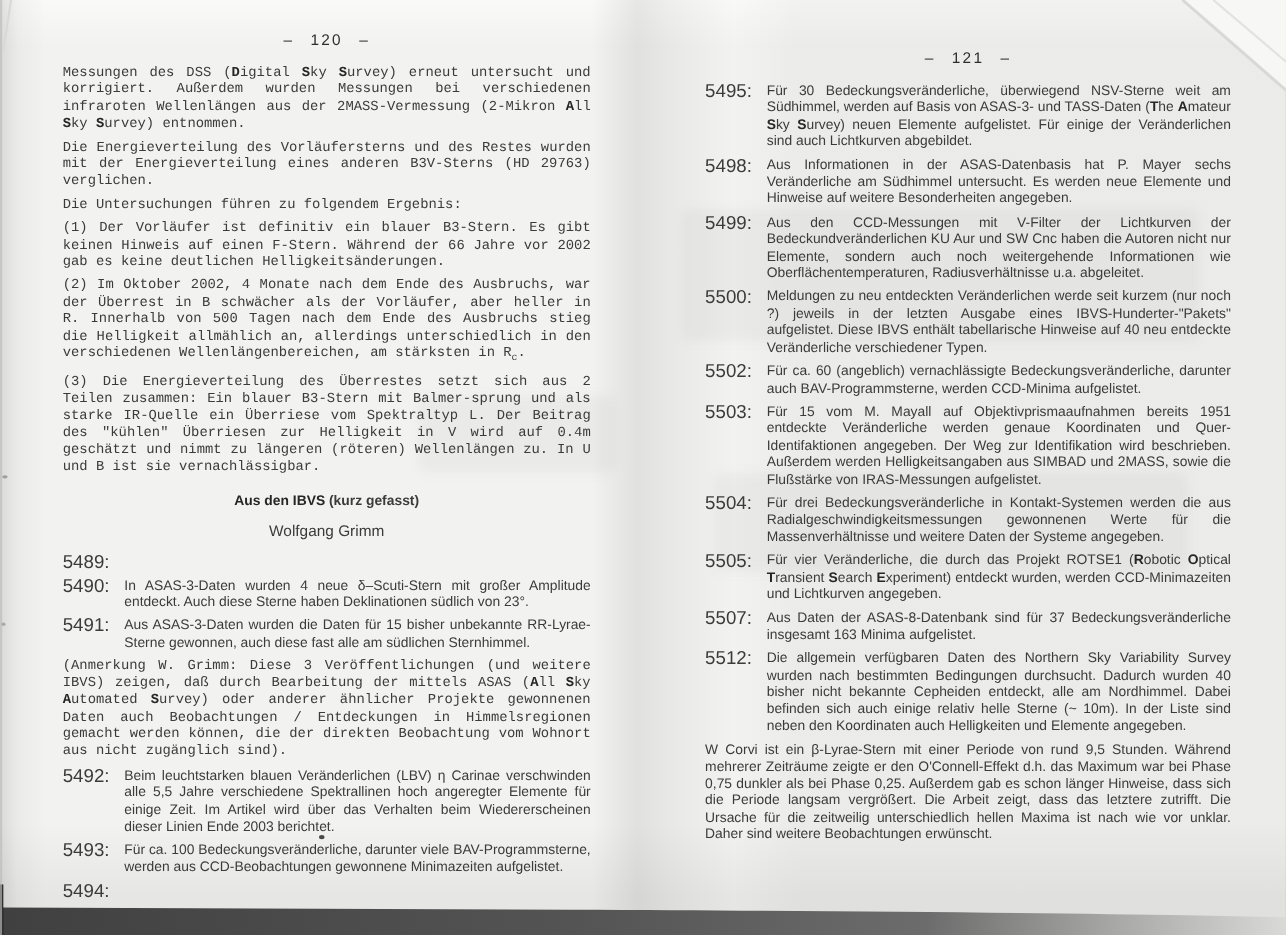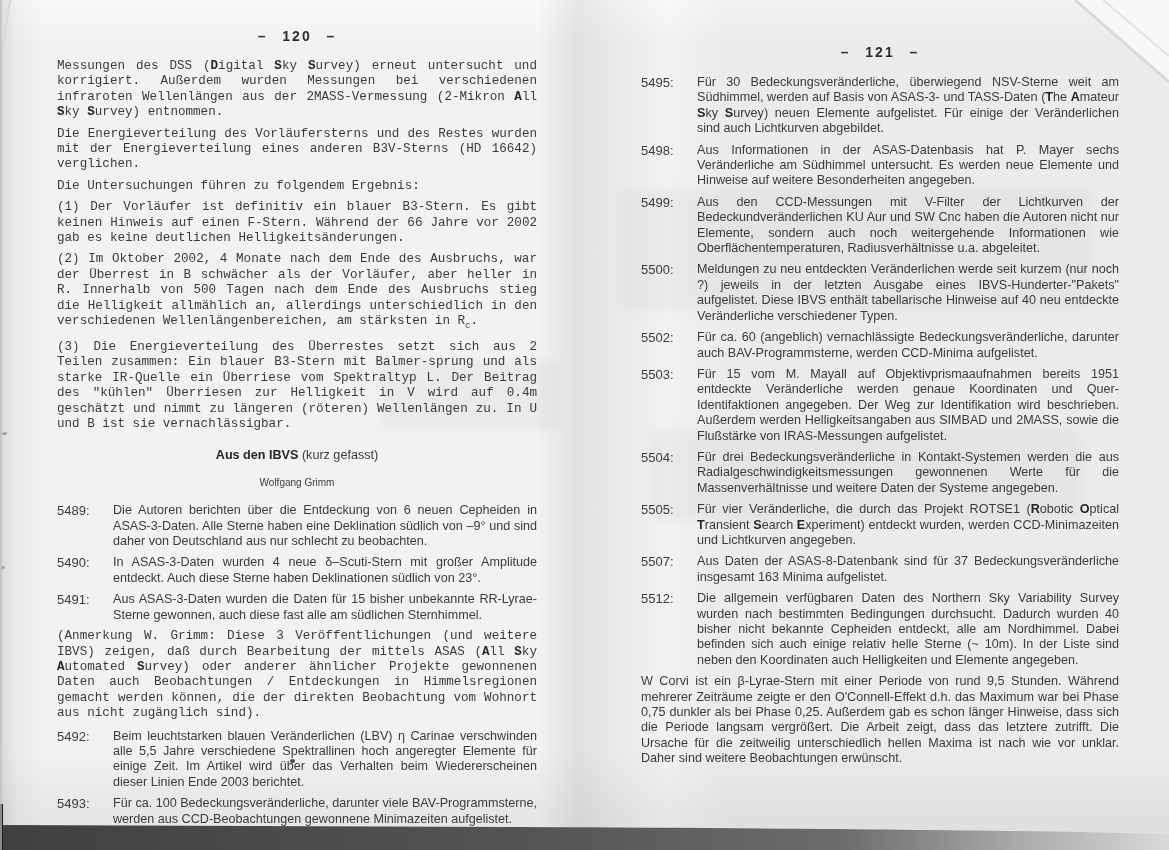--- a/index.html
+++ b/index.html
@@ -12,35 +12,35 @@
       linear-gradient(90deg, rgba(0,0,0,0) 0%, rgba(0,0,0,0) 46%, rgba(70,70,70,0.10) 49.6%, rgba(70,70,70,0.06) 52%, rgba(0,0,0,0) 57%),
       linear-gradient(90deg, rgba(0,0,0,0) 0%, rgba(0,0,0,0) 57%, rgba(110,110,110,0.05) 62%, rgba(110,110,110,0.05) 100%),
       linear-gradient(to bottom, rgba(255,255,255,0.55) 0%, rgba(255,255,255,0) 5%),
       linear-gradient(to bottom, rgba(0,0,0,0) 88%, rgba(0,0,0,0.05) 96%, rgba(0,0,0,0.05) 100%),
       #f2f2f0;
   }
   .page{position:absolute;z-index:2;}
   .page-left{left:57px;top:28px;width:480px;}
   .page-right{left:641px;top:44px;width:478px;}
   .page-num{
-    text-align:center;font-weight:bold;font-size:14px;color:#2e2e2e;
+    text-align:center;font-weight:normal;font-size:14px;color:#2e2e2e;
     letter-spacing:2px;word-spacing:9px;margin:0 0 15px 0;
   }
   .para{
     margin:0 0 6px 0;text-align:justify;font-size:12.6px;line-height:15.4px;font-family:Liberation Mono, monospace;
   }
   .para b, .item-text b, .sec-head b{color:#262626;}
   .sec-head{
-    text-align:center;font-size:12.6px;font-weight:normal;margin:16px 0 0 0;line-height:15.4px;
+    text-align:center;font-size:12.6px;font-weight:bold;margin:16px 0 0 0;line-height:15.4px;
   }
   .sec-author{
-    text-align:center;font-size:10px;margin:11px 0 13px 0;line-height:15.4px;
+    text-align:center;font-size:14px;margin:11px 0 13px 0;line-height:15.4px;
   }
   .item{display:flex;margin:0 0 6px 0;}
-  .item-num{flex:none;width:44px;margin-right:12px;font-size:13px;line-height:15.4px;}
+  .item-num{flex:none;width:44px;margin-right:12px;font-size:17px;line-height:15.4px;}
   .item-text{flex:1;text-align:justify;font-size:12.6px;line-height:15.4px;}
   .note{margin:5px 0 7px 0;}
   sub{font-size:9px;}
   .overlay{position:absolute;left:0;top:0;z-index:5;pointer-events:none;}
   .smudge{position:absolute;z-index:1;background:rgba(105,105,105,0.05);filter:blur(5px);border-radius:8px;}
   .smudge-1{left:620px;top:190px;width:470px;height:120px;}
   .smudge-2{left:650px;top:430px;width:430px;height:90px;}
   .smudge-3{left:380px;top:360px;width:180px;height:70px;}
   .speck{position:absolute;z-index:4;background:#2a2a2a;border-radius:50%;}
   .speck-1{left:290px;top:759px;width:5px;height:4px;opacity:.85;}
@@ -52,31 +52,30 @@
 
 <div class="scan">
 
   <div class="smudge smudge-1"></div>
   <div class="smudge smudge-2"></div>
   <div class="smudge smudge-3"></div>
 
   <div class="page page-left">
     <div class="page-num">– 120 –</div>
     <p class="para">Messungen des DSS (<b>D</b>igital <b>S</b>ky <b>S</b>urvey) erneut untersucht und korrigiert. Außerdem wurden Messungen bei verschiedenen infraroten Wellenlängen aus der 2MASS-Vermessung (2-Mikron <b>A</b>ll <b>S</b>ky <b>S</b>urvey) entnommen.</p>
-    <p class="para">Die Energieverteilung des Vorläufersterns und des Restes wurden mit der Energieverteilung eines anderen B3V-Sterns (HD 16642) verglichen.</p>
+    <p class="para">Die Energieverteilung des Vorläufersterns und des Restes wurden mit der Energieverteilung eines anderen B3V-Sterns (HD 29763) verglichen.</p>
     <p class="para">Die Untersuchungen führen zu folgendem Ergebnis:</p>
     <p class="para">(1) Der Vorläufer ist definitiv ein blauer B3-Stern. Es gibt keinen Hinweis auf einen F-Stern. Während der 66 Jahre vor 2002 gab es keine deutlichen Helligkeitsänderungen.</p>
     <p class="para">(2) Im Oktober 2002, 4 Monate nach dem Ende des Ausbruchs, war der Überrest in B schwächer als der Vorläufer, aber heller in R. Innerhalb von 500 Tagen nach dem Ende des Ausbruchs stieg die Helligkeit allmählich an, allerdings unterschiedlich in den verschiedenen Wellenlängenbereichen, am stärksten in R<sub>c</sub>.</p>
     <p class="para">(3) Die Energieverteilung des Überrestes setzt sich aus 2 Teilen zusammen: Ein blauer B3-Stern mit Balmer-sprung und als starke IR-Quelle ein Überriese vom Spektraltyp L. Der Beitrag des "kühlen" Überriesen zur Helligkeit in V wird auf 0.4m geschätzt und nimmt zu längeren (röteren) Wellenlängen zu. In U und B ist sie vernachlässigbar.</p>
     <h2 class="sec-head"><b>Aus den IBVS</b> (kurz gefasst)</h2>
     <div class="sec-author">Wolfgang Grimm</div>
     <div class="item-list">
         <div class="item">
           <span class="item-num">5489:</span>
-          <span class="item-text">Die Autoren berichten über die Entdeckung von 6 neuen Cepheiden in ASAS-3-Daten. Alle Sterne haben eine Deklination südlich von –9° und sind daher von Deutschland aus nur schlecht zu beobachten.</span>
         </div>
         <div class="item">
           <span class="item-num">5490:</span>
           <span class="item-text">In ASAS-3-Daten wurden 4 neue δ–Scuti-Stern mit großer Amplitude entdeckt. Auch diese Sterne haben Deklinationen südlich von 23°.</span>
         </div>
         <div class="item">
           <span class="item-num">5491:</span>
           <span class="item-text">Aus ASAS-3-Daten wurden die Daten für 15 bisher unbekannte RR-Lyrae-Sterne gewonnen, auch diese fast alle am südlichen Sternhimmel.</span>
         </div>
       </div>

